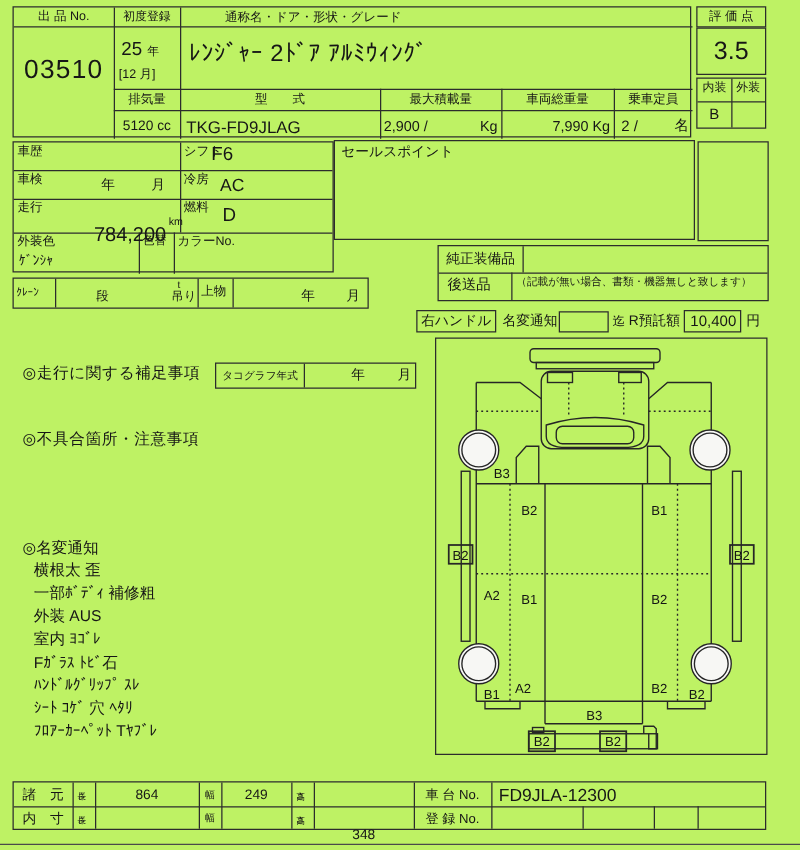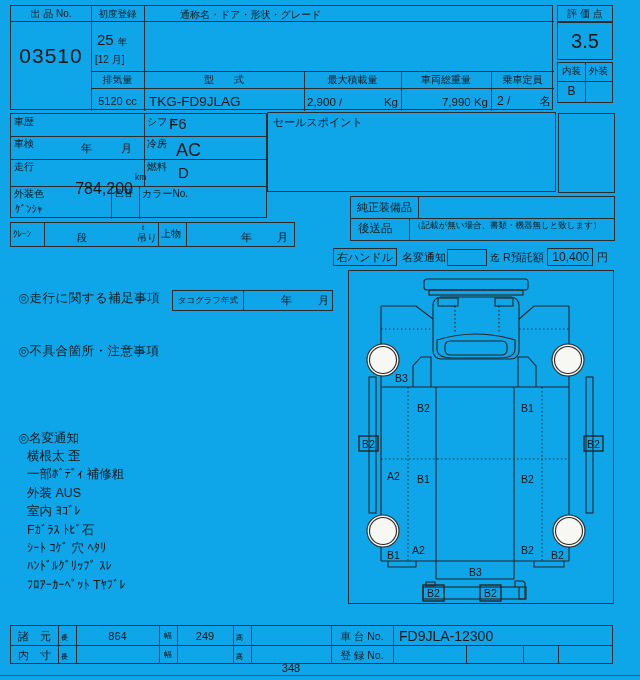--- a/index.html
+++ b/index.html
@@ -1,16 +1,16 @@
 <!DOCTYPE html>
 <html><head>
 <meta charset="utf-8">
 <style>
   html,body{margin:0;padding:0;background:#e9e9e7;}
-  .sheet{position:relative;width:640px;height:680px;background:#0ea5e9;
+  .sheet{position:relative;width:640px;height:680px;background:#bef264;
          font-family:"Liberation Sans","DejaVu Sans",sans-serif;color:#161616;overflow:hidden;}
   .box{position:absolute;border:1px solid #2c2c2c;box-sizing:border-box;}
   .ln{position:absolute;background:#2c2c2c;}
   .t{position:absolute;white-space:nowrap;line-height:1.15;}
   .c{text-align:center;}
   .r{text-align:right;}
   .vert{writing-mode:vertical-rl;text-orientation:upright;}
   svg text{font-family:"Liberation Sans","DejaVu Sans",sans-serif;fill:#141414;}
 </style>
 </head>
@@ -31,20 +31,21 @@
     <div class="t c" style="left:0;top:2px;width:80px;font-size:10px;">出 品 No.</div>
     <div class="t c" style="left:0;top:38px;width:80px;font-size:21px;letter-spacing:1px;">03510</div>
 
     <div class="t c" style="left:80px;top:3px;width:53px;font-size:9.5px;">初度登録</div>
     <div class="t" style="left:86px;top:25px;font-size:15px;"><span>25</span> <span style="font-size:9.5px;">年</span></div>
     <div class="t" style="left:84px;top:48px;font-size:10px;">[12 月]</div>
     <div class="t c" style="left:80px;top:68px;width:53px;font-size:10px;">排気量</div>
     <div class="t c" style="left:80px;top:89px;width:53px;font-size:11px;">5120 cc</div>
 
     <div class="t" style="left:137px;top:3px;font-size:10px;margin-left:32px;">通称名・ドア・形状・グレード</div>
+    <div class="t" style="left:140px;top:27px;font-size:19px;letter-spacing:0.5px;">ﾚﾝｼﾞｬｰ 2ﾄﾞｱ ｱﾙﾐｳｨﾝｸﾞ</div>
 
     <div class="t c" style="left:133px;top:68px;width:160px;font-size:10px;">型　　式</div>
     <div class="t" style="left:138px;top:88px;font-size:13.5px;">TKG-FD9JLAG</div>
 
     <div class="t c" style="left:293px;top:68px;width:97px;font-size:10px;">最大積載量</div>
     <div class="t" style="left:296px;top:90px;font-size:11.5px;">2,900 /</div>
     <div class="t r" style="left:355px;top:90px;width:32px;font-size:11.5px;">Kg</div>
 
     <div class="t c" style="left:390px;top:68px;width:90px;font-size:10px;">車両総重量</div>
     <div class="t r" style="left:390px;top:90px;width:87px;font-size:11.5px;">7,990 Kg</div>
@@ -78,21 +79,21 @@
     <div class="ln" style="left:128px;top:72px;width:1px;height:33px;"></div>
 
     <div class="t" style="left:3px;top:2px;font-size:10px;">車歴</div>
     <div class="t" style="left:136px;top:2px;font-size:10px;">シフト</div>
     <div class="t" style="left:158px;top:1px;font-size:15px;">F6</div>
 
     <div class="t" style="left:3px;top:24px;font-size:10px;">車検</div>
     <div class="t" style="left:70px;top:28px;font-size:11px;">年</div>
     <div class="t" style="left:110px;top:28px;font-size:11px;">月</div>
     <div class="t" style="left:136px;top:24px;font-size:10px;">冷房</div>
-    <div class="t" style="left:165px;top:26px;font-size:18px;">AC</div>
+    <div class="t" style="left:165px;top:26px;font-size:14px;">AC</div>
 
     <div class="t" style="left:3px;top:47px;font-size:10px;">走行</div>
     <div class="t r" style="left:38px;top:50px;width:84px;font-size:16px;margin-top:16px;">784,200</div>
     <div class="t" style="left:124px;top:59px;font-size:8.5px;">km</div>
     <div class="t" style="left:136px;top:47px;font-size:10px;">燃料</div>
     <div class="t" style="left:167px;top:50px;font-size:15px;">D</div>
 
     <div class="t" style="left:3px;top:74px;font-size:10px;">外装色</div>
     <div class="t" style="left:4px;top:89px;font-size:11px;">ｹﾞﾝｼｬ</div>
     <div class="t" style="left:103px;top:74px;font-size:9.5px;">色替</div>
@@ -147,22 +148,22 @@
   </div>
   <div class="t" style="left:18px;top:344px;font-size:12.5px;letter-spacing:0.5px;">◎不具合箇所・注意事項</div>
 
   <div class="t" style="left:18px;top:431px;font-size:12.5px;">◎名変通知</div>
   <div style="position:absolute;left:27px;top:447px;font-size:12.5px;line-height:18.4px;">
     <div>横根太 歪</div>
     <div>一部ﾎﾞﾃﾞｨ 補修粗</div>
     <div>外装 AUS</div>
     <div>室内 ﾖｺﾞﾚ</div>
     <div>Fｶﾞﾗｽ ﾄﾋﾞ石</div>
+    <div>ﾊﾝﾄﾞﾙｸﾞﾘｯﾌﾟ ｽﾚ</div>
     <div>ｼｰﾄ ｺｹﾞ 穴 ﾍﾀﾘ</div>
-    <div>ﾊﾝﾄﾞﾙｸﾞﾘｯﾌﾟ ｽﾚ</div>
     <div>ﾌﾛｱｰｶｰﾍﾟｯﾄ Tﾔﾌﾞﾚ</div>
   </div>
 
   <div class="box" style="left:348px;top:270px;width:266px;height:334px;">
     <svg width="264" height="332" viewBox="0 0 264 332">
       <g fill="none" stroke="#262626" stroke-width="1.1">
 
         <rect x="75" y="8" width="104" height="11" rx="3"></rect>
         <rect x="80" y="19" width="94" height="5"></rect>
 

